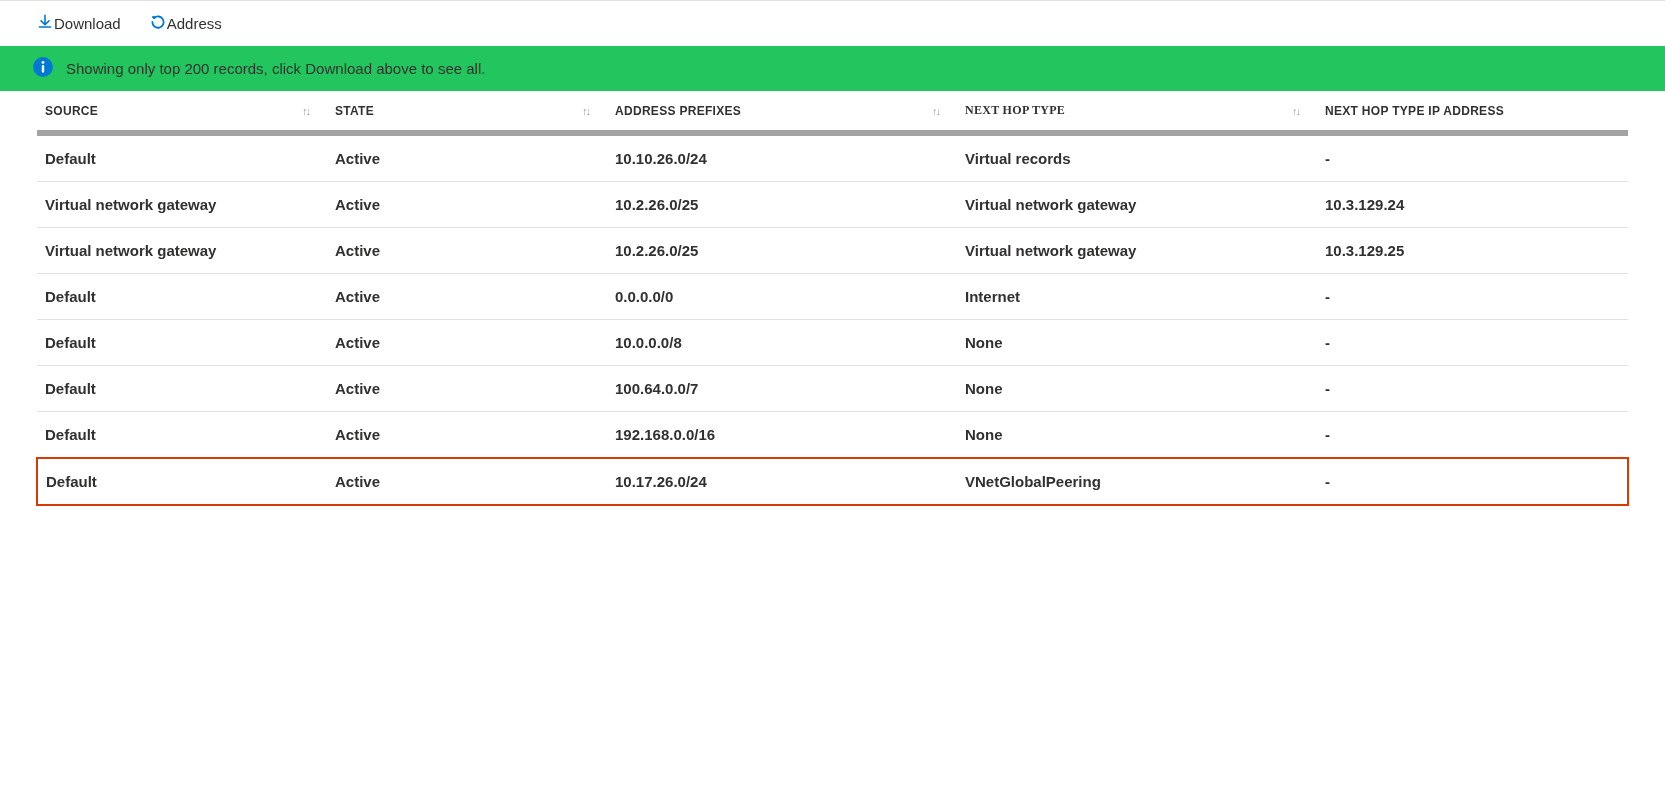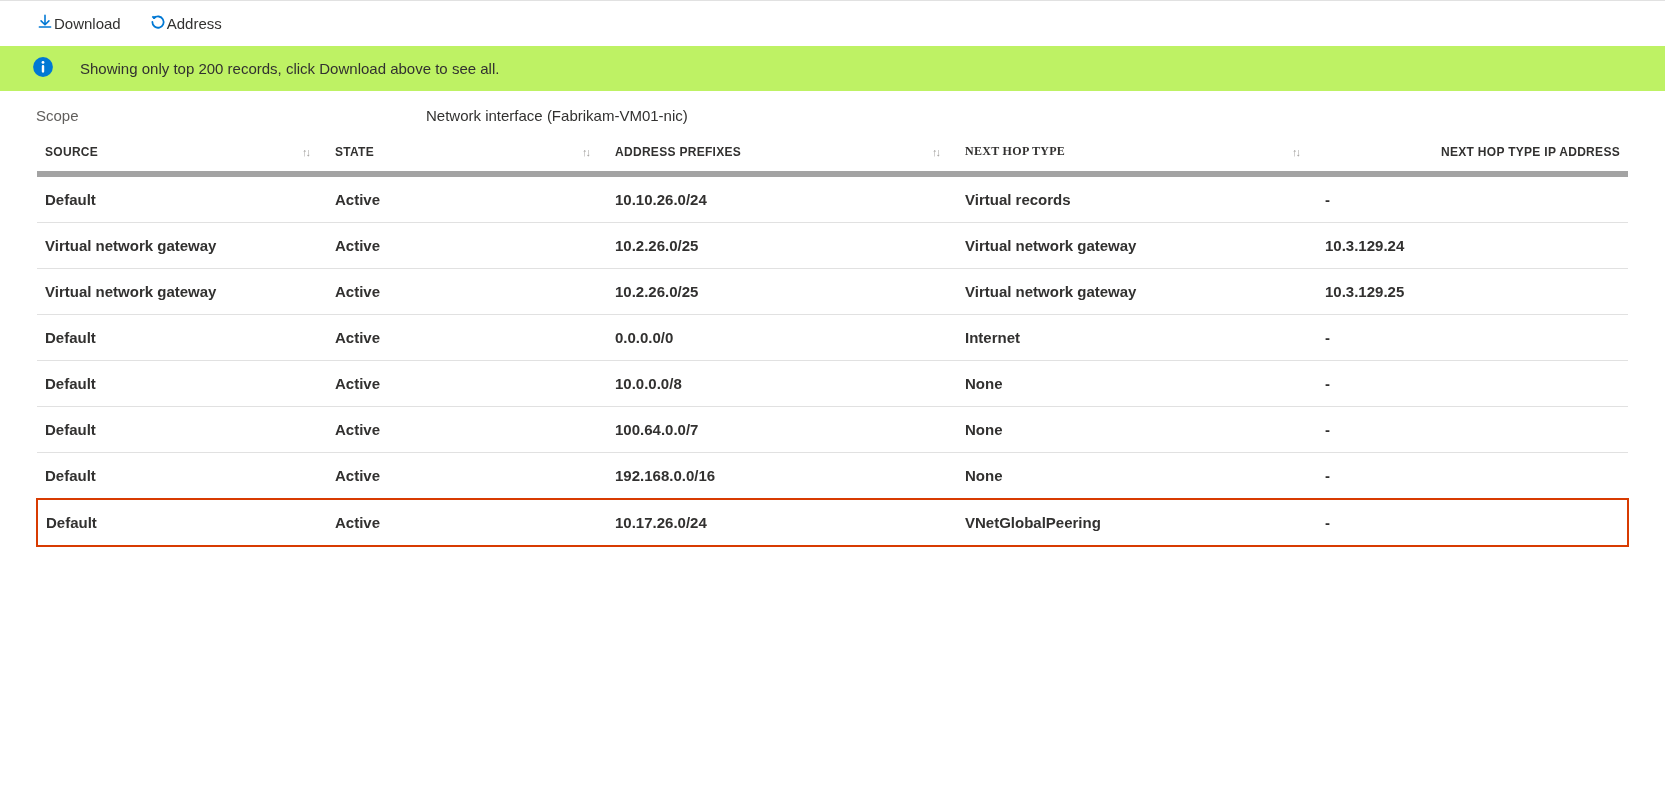--- a/index.html
+++ b/index.html
@@ -32,25 +32,25 @@
       font-size: 15px;
       color: #323130;
       cursor: pointer;
       padding: 4px 0;
     }
     .toolbar-btn svg {
       width: 18px;
       height: 18px;
     }
     .info-banner {
-      background: #bef264;
+      background: #22c55e;
       display: flex;
       align-items: center;
       padding: 10px 32px;
-      gap: 26px;
+      gap: 12px;
       font-size: 15px;
       color: #323130;
     }
     .info-banner svg {
       width: 22px;
       height: 22px;
       flex-shrink: 0;
     }
     .scope-row {
       display: flex;
@@ -111,21 +111,21 @@
     tbody tr.highlight td:first-child {
       border-left: 2px solid #d83b01;
     }
     tbody tr.highlight td:last-child {
       border-right: 2px solid #d83b01;
     }
     .col-source { width: 290px; }
     .col-state  { width: 280px; }
     .col-prefix { width: 350px; margin-left: 34px; }
     .col-nexthop{ width: 360px; font-family: Liberation Serif, serif; }
-    .col-ip     { width: auto; text-align: right; }
+    .col-ip     { width: auto; }
   </style>
 </head>
 <body>
 
 <div class="container">
 
   <div class="toolbar">
     <button class="toolbar-btn">
       <span>
         <svg viewBox="0 0 16 16" fill="none" stroke="#0078d4" stroke-width="1.4">
@@ -150,24 +150,20 @@
     <span>
       <svg viewBox="0 0 20 20">
         <circle cx="10" cy="10" r="9" fill="#0078d4"></circle>
         <circle cx="10" cy="5.8" r="1.3" fill="#fff"></circle>
         <rect x="8.9" y="8.2" width="2.2" height="7" rx="1" fill="#fff"></rect>
       </svg>
     </span>
     <span>Showing only top 200 records, click Download above to see all.</span>
   </div>
 
-  <div class="scope-row">
-    <div class="scope-label">Scope</div>
-    <div class="scope-value">Network interface (Fabrikam-VM01-nic)</div>
-  </div>
 
 
   <div class="table-wrap">
     <table>
       <thead>
         <tr>
           <th class="col-source">
             <span>Source</span>
             <span class="sort-icon">↑↓</span>
           </th>

